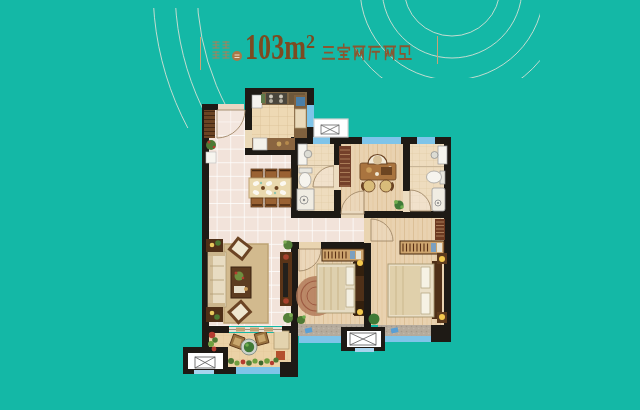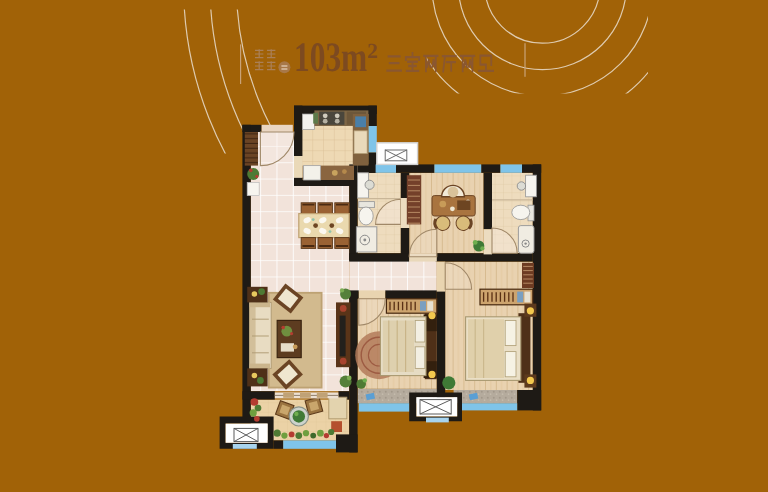--- a/index.html
+++ b/index.html
@@ -1,16 +1,16 @@
 <!DOCTYPE html>
 <html><head>
 <meta charset="utf-8">
 <style>
 html,body{margin:0;padding:0;background:#ffffff;}
-.page{position:relative;width:640px;height:410px;background:#a16207;overflow:hidden;font-family:"Liberation Serif",serif;}
+.page{position:relative;width:640px;height:410px;background:#14b8a6;overflow:hidden;font-family:"Liberation Serif",serif;}
 svg{position:absolute;left:0;top:0;}
 </style>
 </head>
 <body>
 <div class="page">
 <svg width="640" height="410" viewBox="0 0 640 410">
 <defs>
 <pattern id="tile" width="13.6" height="13.6" patternUnits="userSpaceOnUse">
   <rect width="13.6" height="13.6" fill="#f2e3da"></rect>
   <path d="M13.6 0 V13.6 H0" stroke="#ffffff" stroke-width="1.4" fill="none"></path>

